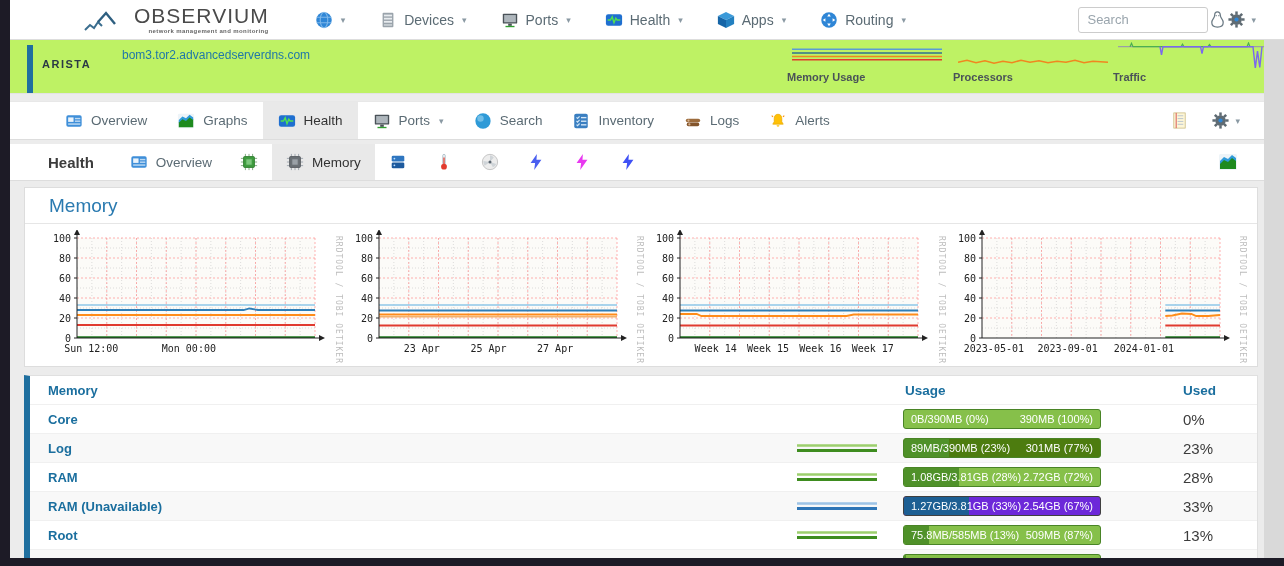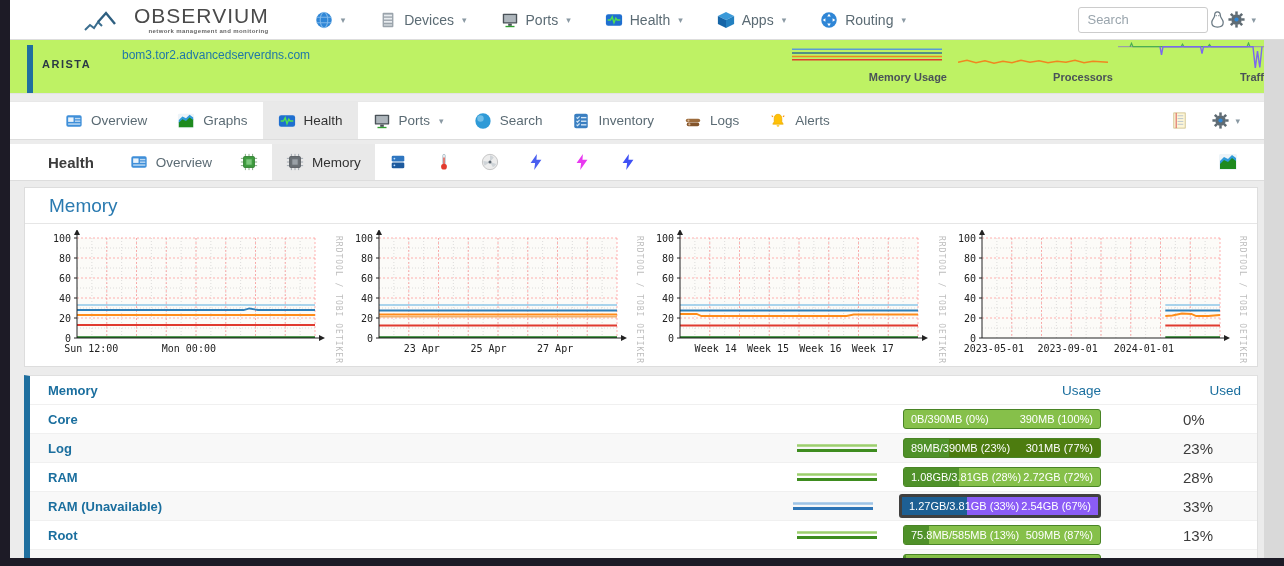--- a/index.html
+++ b/index.html
@@ -22,21 +22,21 @@
   .nav-right{margin-left:auto;display:flex;align-items:center;padding-right:28px;}
   .search-box{width:112px;height:24px;border:1px solid #ccc;border-radius:3px;padding:0 8px;font-size:13px;color:#555;outline:none;}
   .search-box::placeholder{color:#9aa5ad;}
   .nav-right .ic{width:19px;height:19px;} .nav-right .ic svg{width:19px;height:19px;}
 
   
   .dev-header{height:53px;background:#bef264;position:relative;border-bottom:1px solid #e3e3e3;}
   .dev-accent{position:absolute;left:17px;top:5px;bottom:0;width:6px;background:#1f6f9f;}
   .vendor{position:absolute;left:32px;top:18px;font-size:11px;font-weight:bold;letter-spacing:1.5px;color:#2b3a45;}
   .hostname{position:absolute;left:100px;top:8px;font-size:12px;color:#1f77a8;cursor:pointer;margin-left:12px;}
-  .minigraph{position:absolute;top:2px;width:160px;text-align:right;cursor:pointer;}
+  .minigraph{position:absolute;top:2px;width:160px;text-align:left;cursor:pointer;}
   .minigraph svg{width:150px;height:26px;display:block;margin:0 auto;}
   .minigraph .mg-label{font-size:11px;font-weight:bold;color:#4a5258;margin-top:3px;}
 
   
   .tabbar{height:37px;background:#fff;border-bottom:1px solid #ddd;border-top:1px solid #e8e8e8;display:flex;align-items:stretch;padding-left:40px;margin-top:7px;position:relative;}
   .tab{display:flex;align-items:center;gap:8px;padding:0 15px;font-size:13.5px;color:#5b6b74;cursor:pointer;}
   .tab.active{background:#e9e9e9;color:#333;}
   .tab .ic,.subtab .ic{width:18px;height:18px;display:inline-block;} .tab .ic svg,.subtab .ic svg{width:18px;height:18px;}
   .tab-right{margin-left:auto;display:flex;align-items:center;gap:22px;padding-right:44px;}
   .tab-right .ic{width:19px;height:19px;} .tab-right .ic svg{width:19px;height:19px;}
@@ -61,21 +61,21 @@
   .thead{font-weight:bold;color:#1a6e9e;}
   .tname{flex:1;font-weight:bold;color:#1a6e9e;cursor:pointer;}
   .tspark{width:80px;height:14px;margin-right:26px;}
   .tspark svg{width:80px;height:14px;display:block;}
   .tbar{width:196px;height:18px;position:relative;border-radius:3px;overflow:hidden;font-size:11px;color:#fff;cursor:pointer;}
   .tbar .fill{position:absolute;left:0;top:0;bottom:0;}
   .tbar .lbl-l{position:absolute;left:7px;top:0;line-height:18px;white-space:nowrap;}
   .tbar .lbl-r{position:absolute;right:7px;top:0;line-height:18px;white-space:nowrap;}
   .tgap{width:82px;}
   .tused{width:58px;font-size:15px;color:#3c3c3c;}
-  .thead .tused,.thead .tbar-h{font-size:13.5px;color:#1a6e9e;font-weight:normal;text-align:right;}
+  .thead .tused,.thead .tbar-h{font-size:13.5px;color:#1a6e9e;font-weight:bold;}
   .tbar-h{width:196px;}
   .edge-bottom{position:absolute;left:0;bottom:0;width:1284px;height:8px;background:#1d1b26;z-index:60;}
 </style>
 </head>
 <body>
 
 <div id="app">
 
   <div class="navbar">
     <div class="logo">
@@ -674,21 +674,21 @@
         <span class="tused">28%</span>
       </div>
       <div class="trow alt">
         <span class="tname">RAM (Unavailable)</span>
         <span class="tspark">
           <svg viewBox="0 0 80 14">
             <polyline points="0,4.5 80,4.5" fill="none" stroke="#9dc3e6" stroke-width="2.4"></polyline>
             <polyline points="0,9.5 80,9.5" fill="none" stroke="#2e75b6" stroke-width="3.2"></polyline>
           </svg>
         </span>
-        <span class="tbar" style="background:#8b5cf6;border:3px solid #404040">
+        <span class="tbar" style="background:#6d28d9;border:1px solid #404040">
           <span class="fill" style="width:33%;background:#1d5f93"></span>
           <span class="lbl-l">1.27GB/3.81GB (33%)</span>
           <span class="lbl-r">2.54GB (67%)</span>
         </span>
         <span class="tgap"></span>
         <span class="tused">33%</span>
       </div>
       <div class="trow">
         <span class="tname">Root</span>
         <span class="tspark">

